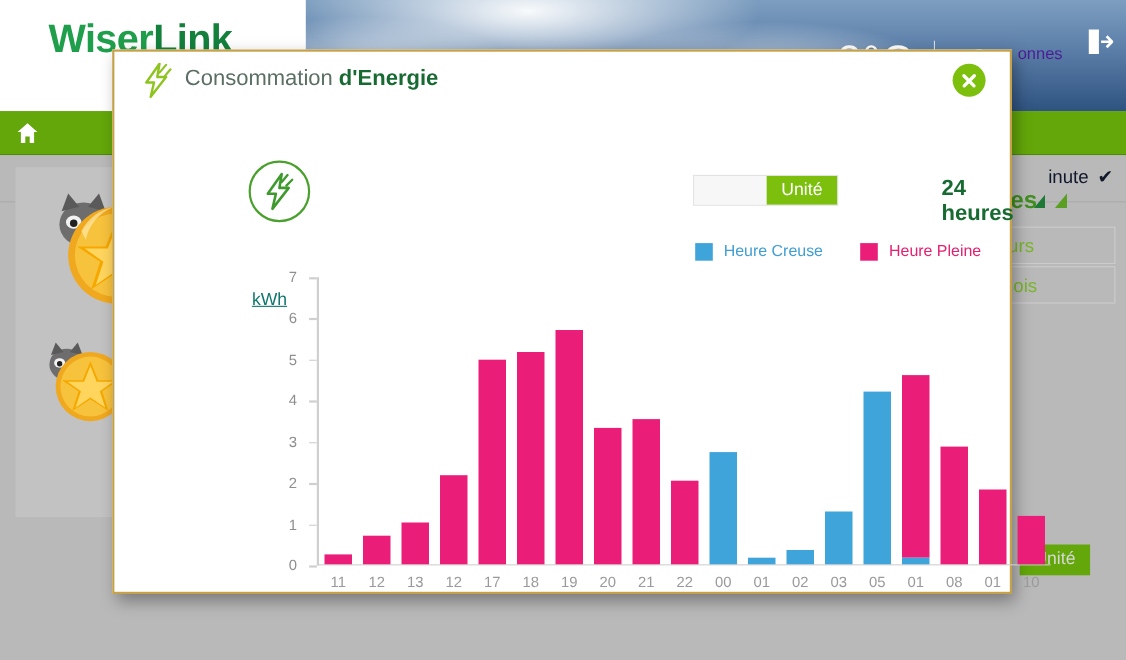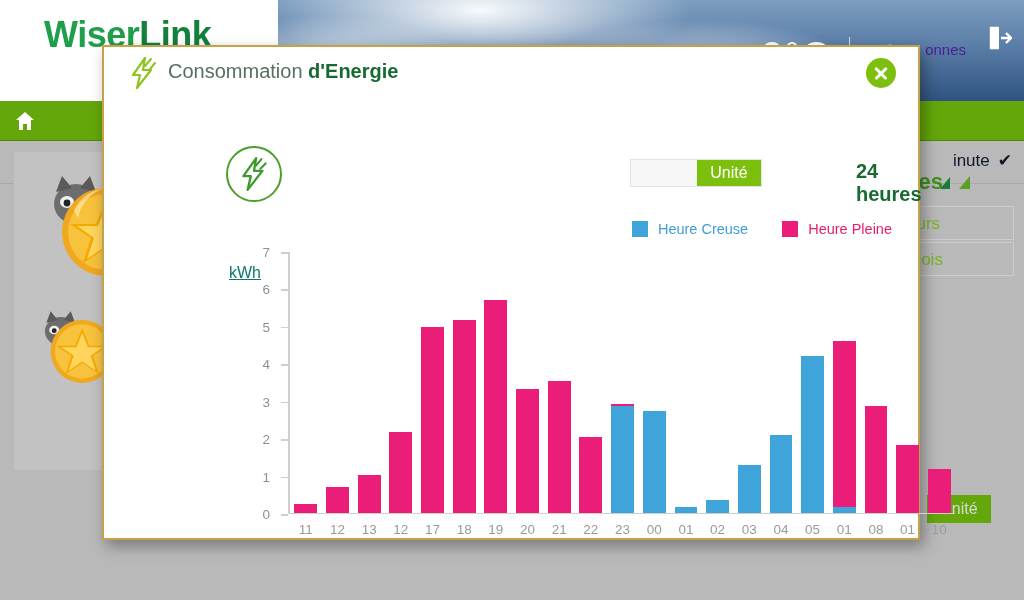--- a/index.html
+++ b/index.html
@@ -433,27 +433,20 @@
               <span class="xtxt">21</span>
             </div>
             <div class="bargroup">
               <div class="bar-stack">
                 <div class="seg pleine" style="height: 75.98px;"></div>
               </div>
               <span class="xtxt">22</span>
             </div>
             <div class="bargroup">
               <div class="bar-stack">
-                <div class="seg pleine" style="height: 2.24571px;"></div>
-                <div class="seg creuse" style="height: 106.671px;"></div>
-              </div>
-              <span class="xtxt">23</span>
-            </div>
-            <div class="bargroup">
-              <div class="bar-stack">
                 <div class="seg creuse" style="height: 101.431px;"></div>
               </div>
               <span class="xtxt">00</span>
             </div>
             <div class="bargroup">
               <div class="bar-stack">
                 <div class="seg creuse" style="height: 5.24px;"></div>
               </div>
               <span class="xtxt">01</span>
             </div>
@@ -461,26 +454,20 @@
               <div class="bar-stack">
                 <div class="seg creuse" style="height: 12.7257px;"></div>
               </div>
               <span class="xtxt">02</span>
             </div>
             <div class="bargroup">
               <div class="bar-stack">
                 <div class="seg creuse" style="height: 47.16px;"></div>
               </div>
               <span class="xtxt">03</span>
-            </div>
-            <div class="bargroup">
-              <div class="bar-stack">
-                <div class="seg creuse" style="height: 77.4771px;"></div>
-              </div>
-              <span class="xtxt">04</span>
             </div>
             <div class="bargroup">
               <div class="bar-stack">
                 <div class="seg creuse" style="height: 156.077px;"></div>
               </div>
               <span class="xtxt">05</span>
             </div>
             <div class="bargroup">
               <div class="bar-stack">
                 <div class="seg pleine" style="height: 165.809px;"></div>

